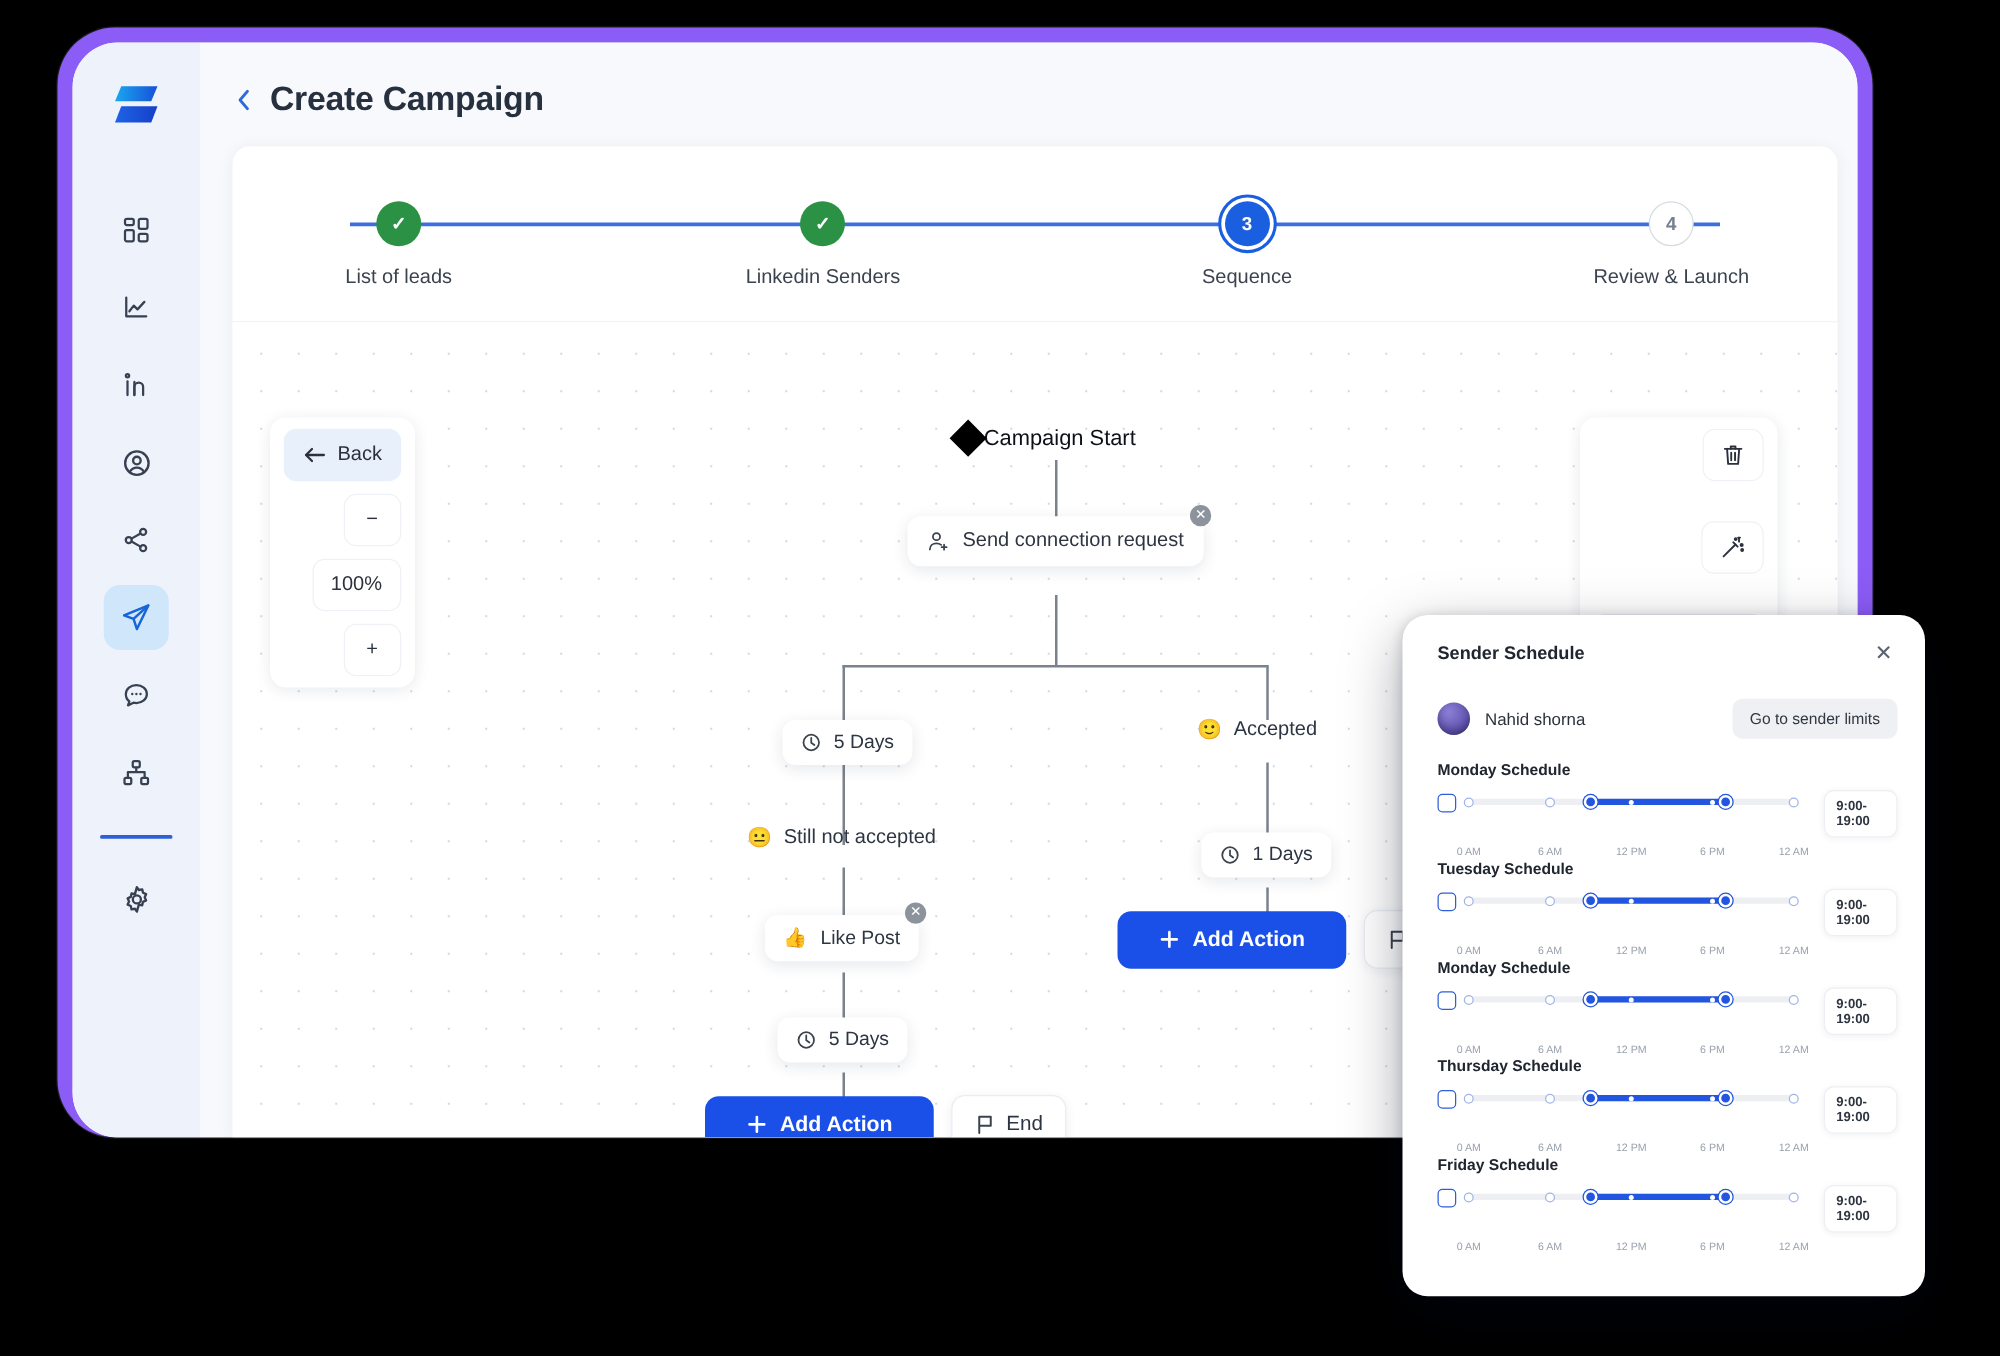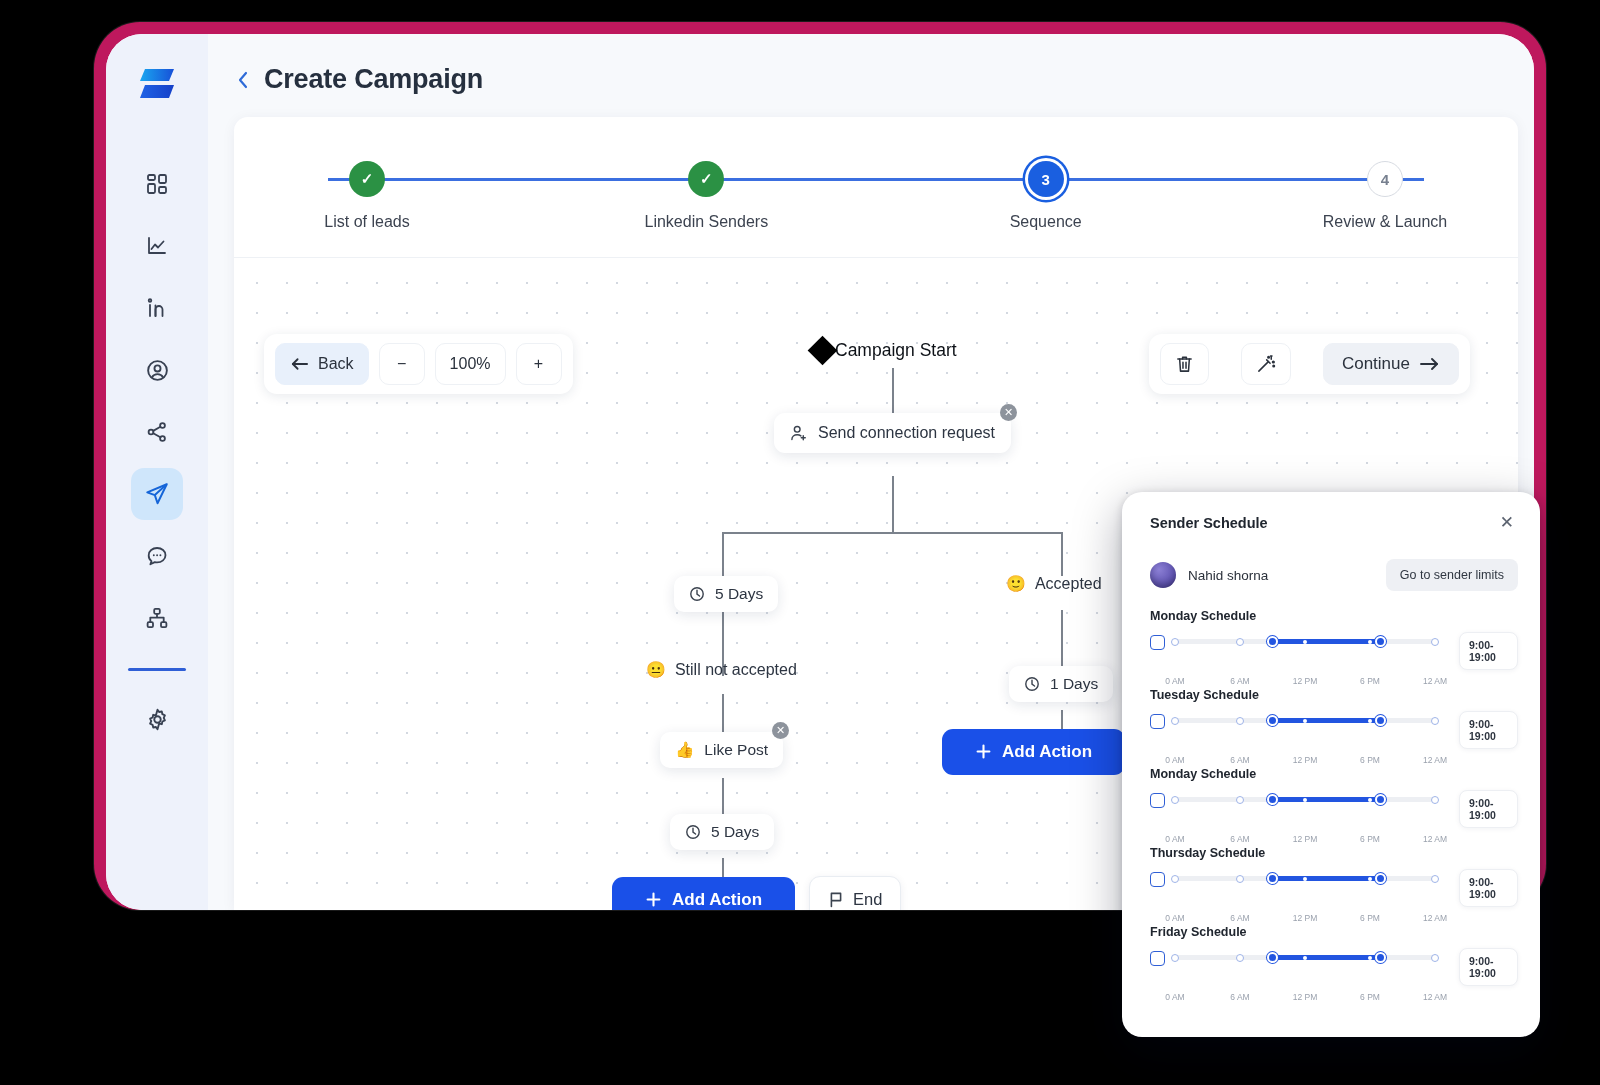--- a/index.html
+++ b/index.html
@@ -8,25 +8,24 @@
     background: #000000;
     font-family: "Liberation Sans", sans-serif;
     overflow: hidden;
   }
   .stage { position: relative; width: 1600px; height: 1085px; background: #000; }
 
   
   .device-frame {
     position: absolute; left: 46px; top: 22px;
     width: 1452px; height: 888px;
-    background: #be185d;
+    background: #8b5cf6;
     border-radius: 46px 46px 46px 46px;
     box-shadow: 0 0 0 1px rgba(255,255,255,0.10), 0 22px 60px rgba(0,0,0,0.55);
     overflow: hidden;
-    margin-left: 48px;
   }
   .device-screen {
     position: absolute; left: 12px; top: 12px;
     width: 1428px; height: 876px;
     background: #ffffff;
     border-radius: 36px 36px 36px 36px;
     overflow: hidden;
     display: flex;
   }
 
@@ -81,23 +80,24 @@
   
   .canvas {
     position: relative; flex: 1 1 auto;
     background-color: #ffffff;
     background-image: radial-gradient(#d3d8e0 1.15px, transparent 1.2px);
     background-size: 30px 30px; background-position: 8px 10px;
     overflow: hidden;
   }
 
   .toolbar-left, .toolbar-right {
-    position:absolute; display:flex; align-items:flex-start; gap: 10px;
+    position:absolute; display:flex; align-items:flex-end; gap: 10px;
     background:#fff; border-radius: 13px; padding: 9px 11px;
     box-shadow: 0 2px 12px rgba(20,35,70,0.10);
+    flex-direction: column;
   }
   .toolbar-left { left: 30px; top: 76px; }
   .toolbar-right { right: 48px; top: 76px; gap: 32px; }
   .tb-btn {
     height: 42px; min-width: 46px; padding: 0 14px; border-radius: 10px;
     background:#fff; border:1px solid #eceff3;
     display:flex; align-items:center; justify-content:center; gap: 9px;
     font-size: 16px; color:#2b323d; cursor:pointer; font-weight: 500;
   }
   .tb-btn.tinted { background:#e8f0fb; border-color:#e8f0fb; }

